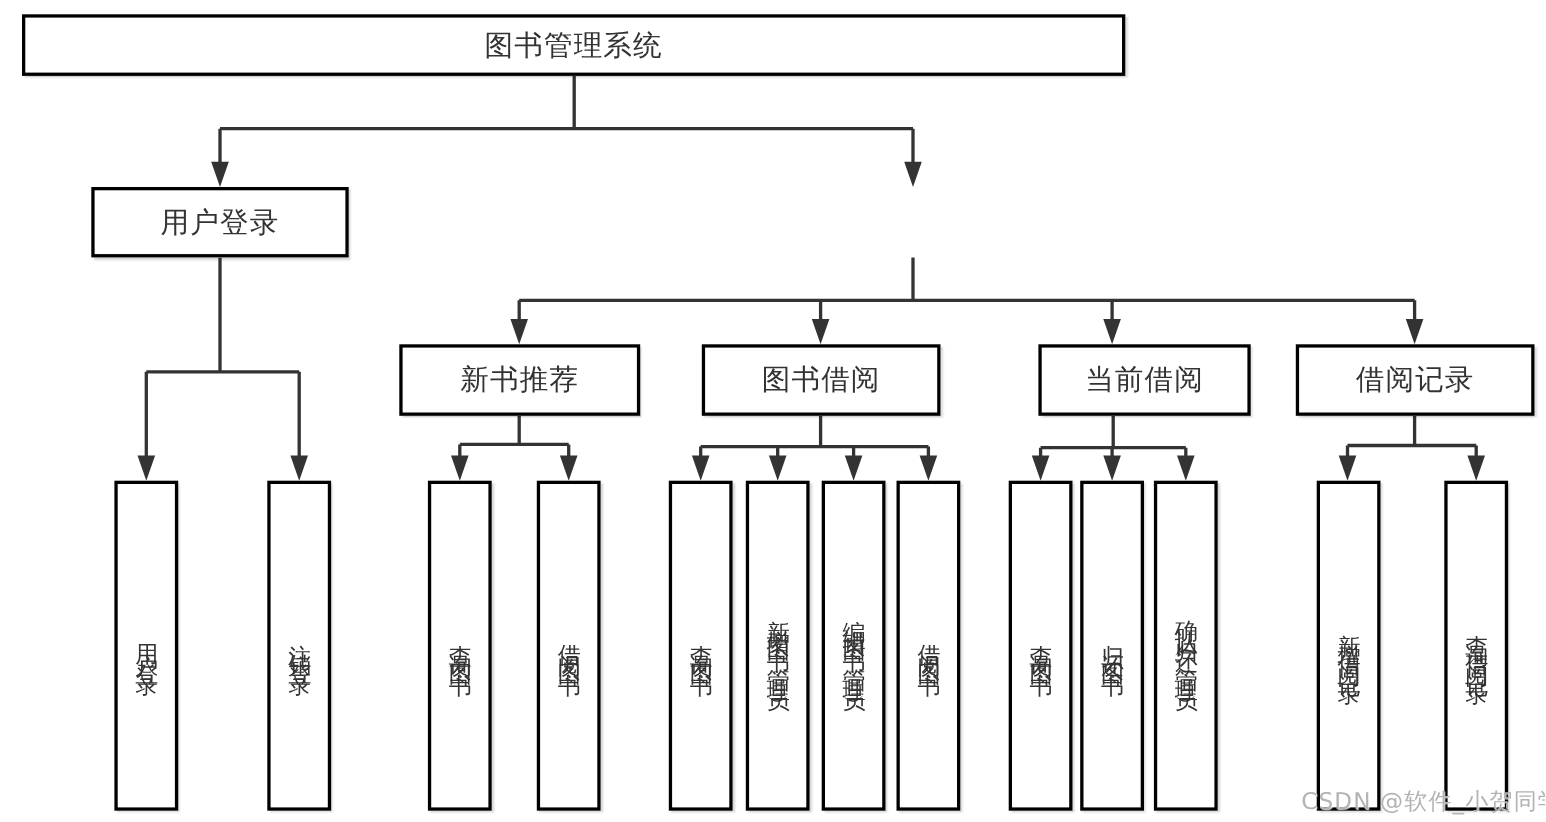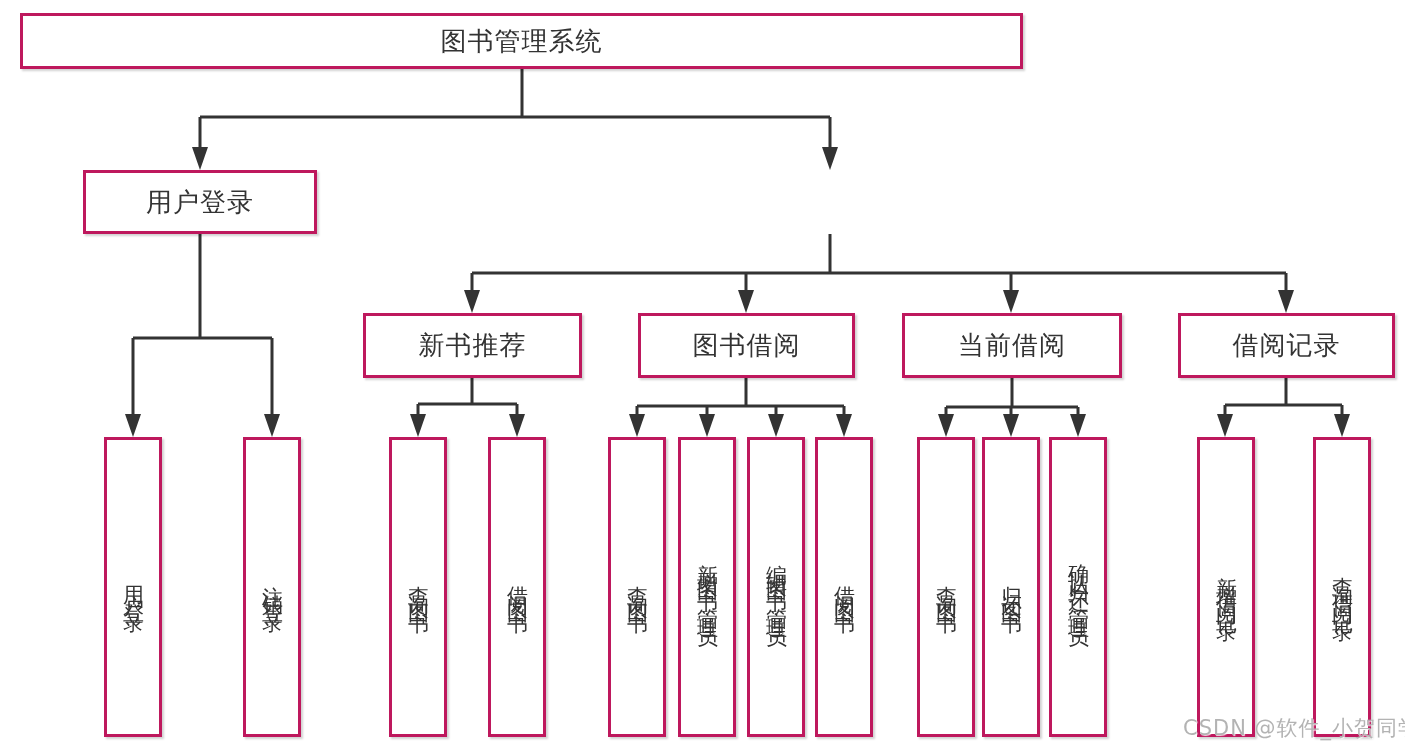--- a/index.html
+++ b/index.html
@@ -19,21 +19,21 @@
     position: absolute;
     left: 0;
     top: 0;
     width: 1405px;
     height: 747px;
   }
   .box {
     position: absolute;
     box-sizing: border-box;
     background: #ffffff;
-    border: 3px solid #be185d;
+    border: 3px solid #000000;
     color: #333333;
     display: flex;
     align-items: center;
     justify-content: center;
     box-shadow: 2px 2px 2px rgba(0,0,0,0.18);
   }
   .box-h {
     font-size: 26px;
     letter-spacing: 1px;
     white-space: nowrap;
@@ -46,21 +46,21 @@
     line-height: 1;
   }
   
   .n-root   { left: 20px;   top: 13px;  width: 1003px; height: 56px; }
   
   .n-login  { left: 83px;   top: 170px; width: 234px;  height: 64px; }
   .n-mgmt   { left: 712px;  top: 170px; width: 235px;  height: 64px; }
   
   .n-newrec { left: 363px;  top: 313px; width: 219px;  height: 65px; }
   .n-borrow { left: 638px;  top: 313px; width: 217px;  height: 65px; }
-  .n-curr   { left: 902px;  top: 313px; width: 220px;  height: 65px; }
+  .n-curr   { left: 944px;  top: 313px; width: 193px;  height: 65px; }
   .n-rec    { left: 1178px; top: 313px; width: 217px;  height: 65px; }
   
   .leaf { top: 437px; width: 58px; height: 300px; }
   .l-1  { left: 104px; }
   .l-2  { left: 243px; }
   .l-3  { left: 389px; }
   .l-4  { left: 488px; }
   .l-5  { left: 608px; }
   .l-6  { left: 678px; }
   .l-7  { left: 747px; }

